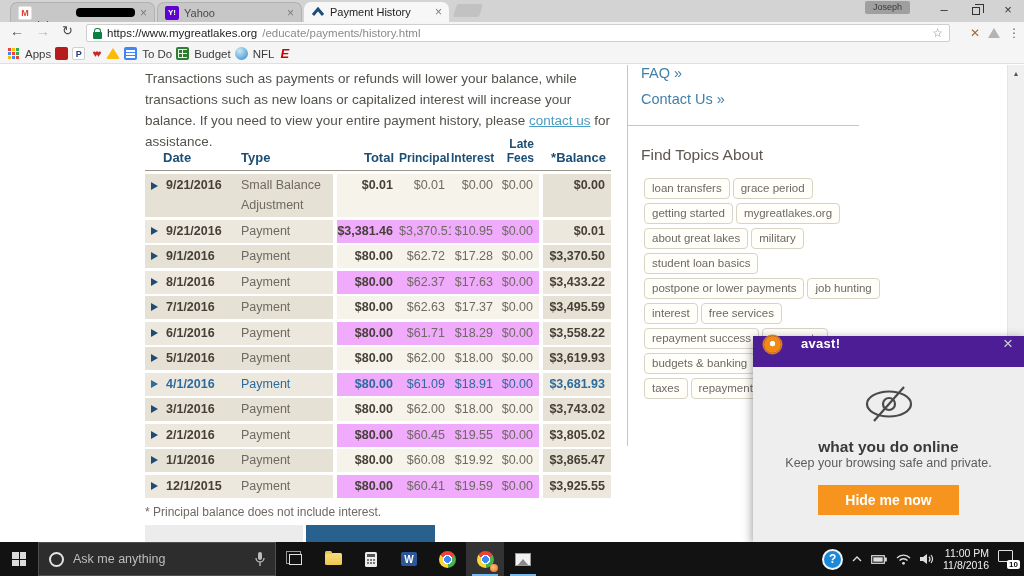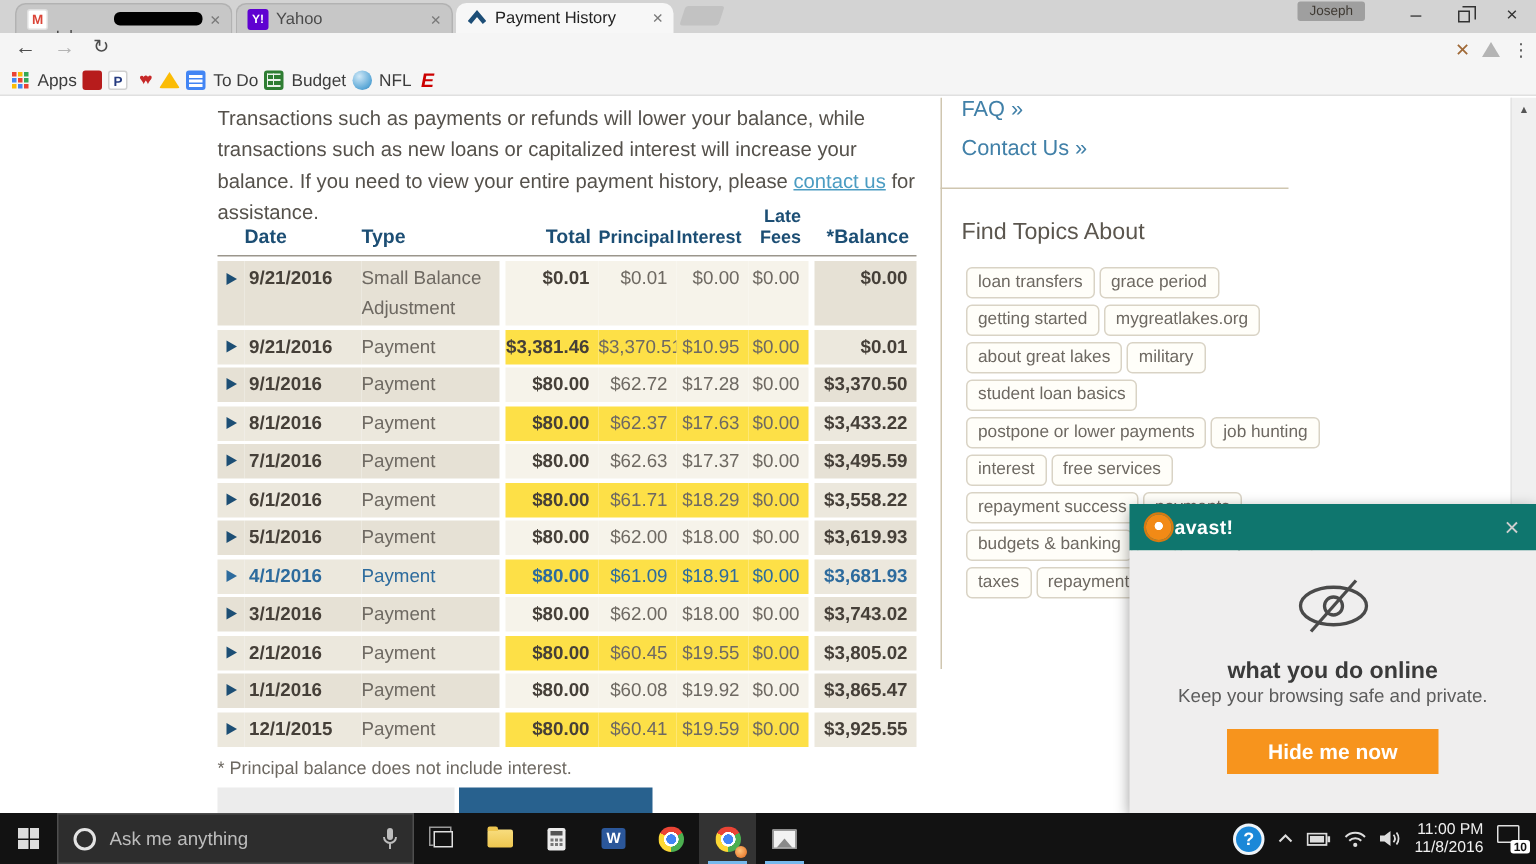--- a/index.html
+++ b/index.html
@@ -81,21 +81,21 @@
   .tgrid { display:grid; grid-template-columns:18px 78px 92px 4px 62px 52px 48px 40px 4px 68px; }
   .thead { align-items:end; padding-bottom:5px; border-bottom:1px solid #9b968c; }
   .th { font-weight:bold; color:#1c4e74; font-size:13px; }
   .th.sm { font-size:12px; }
   .th.r { text-align:right; padding-right:5px; }
   .trow { margin-top:2.5px; height:23px; }
   .trow.tall { height:43.5px; }
   .cell { font-size:12.5px; line-height:23px; overflow:hidden; }
   .trow.tall .cell { line-height:20px; padding-top:1px; }
   .og { background:#e6e1d5; } .mg { background:#f6f3ea; }
-  .trow.even .og { background:#ece8dd; } .trow.even .mg { background:#fde047; }
+  .trow.even .og { background:#ece8dd; } .trow.even .mg { background:#f0abfc; }
   .c-arrow { display:flex; justify-content:center; }
   .c-arrow i { width:0; height:0; border-left:7px solid #1c4e74; border-top:4.5px solid transparent;
                border-bottom:4.5px solid transparent; margin-top:7px; }
   .c-date { font-weight:bold; color:#453f38; padding-left:3px; }
   .c-type { color:#6e6962; }
   .c-num { color:#6e6962; text-align:right; padding-right:6px; }
   .c-bold { font-weight:bold; color:#453f38; }
   .trow.hl .c-date, .trow.hl .c-type, .trow.hl .c-num, .trow.hl .c-bold { color:#2d6b9d; }
   .trow.hl .c-arrow i { border-left-color:#2d6b9d; }
 
@@ -110,21 +110,21 @@
   .tags { position:absolute; left:644px; top:113px; width:244px; }
   .tag { display:inline-block; margin:0 3px 4px 0; padding:2px 7px 3px; border:1px solid #d9d3c5;
          border-radius:4px; background:#fffef9; color:#6e6962; font-size:11.5px; line-height:14px; }
 
   .scrollbar { position:absolute; right:0; top:0; width:17px; height:477px; background:#f0f0f0; border-left:1px solid #e4e4e4; }
   .scroll-up { display:block; text-align:center; color:#555; font-size:7px; padding-top:5px; }
 
   
   .avast { position:absolute; left:753px; top:271px; width:271px; height:206px; z-index:5;
            box-shadow:0 3px 10px rgba(0,0,0,.45); }
-  .avast-head { height:31px; background:#0f766e; display:flex; align-items:center; padding:0 11px; gap:2px; }
+  .avast-head { height:31px; background:#4c1d95; display:flex; padding:0 11px; gap:20px; }
   .avast-logo { width:17px; height:17px; border-radius:50%; background:radial-gradient(circle at 50% 45%, #fff 0 2.5px, #f28a16 3px); 
                 box-shadow:0 0 0 1.5px #d87a10; }
   .avast-brand { color:#fff; font-weight:bold; font-size:13px; letter-spacing:.3px; }
   .avast-close { margin-left:auto; color:#cfcfcf; font-size:17px; line-height:16px; }
   .avast-body { height:175px; background:#efeeee; text-align:center; }
   .eye-wrap { padding-top:16px; }
   .avast-title { margin-top:8px; font-size:15.5px; font-weight:bold; color:#3a3a3a; line-height:19px; }
   .avast-sub { font-size:12.5px; color:#5c5c5c; }
   .avast-btn { display:inline-block; margin-top:15px; background:#f7941d; color:#fff; font-weight:bold;
                font-size:14px; padding:7px 27px; border:none; }
@@ -205,20 +205,26 @@
 <div class="winctl">
   <span>–</span>
   <span class="wc-restore"><i></i></span>
   <span>×</span>
 </div>
 
 <div class="toolbar">
   <span class="navbtn nav-back">←</span>
   <span class="navbtn nav-fwd">→</span>
   <span class="navbtn nav-reload">↻</span>
+  <div class="urlbar">
+    <span class="padlock"></span>
+    <span class="url-host">https://www.mygreatlakes.org</span>
+    <span class="url-path">/educate/payments/history.html</span>
+    <span class="url-star">☆</span>
+  </div>
   <div class="ext-icons">
     <span class="avast-ext">✕</span>
     <span class="drive-ext"></span>
     <span class="menu-dots">⋮</span>
   </div>
 </div>
 
 <div class="bookmarks">
   <div class="bm">
     <span class="apps-grid">

